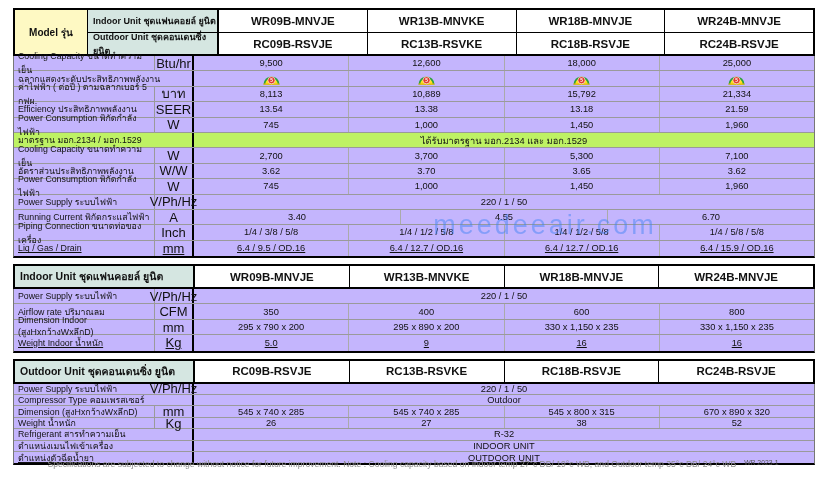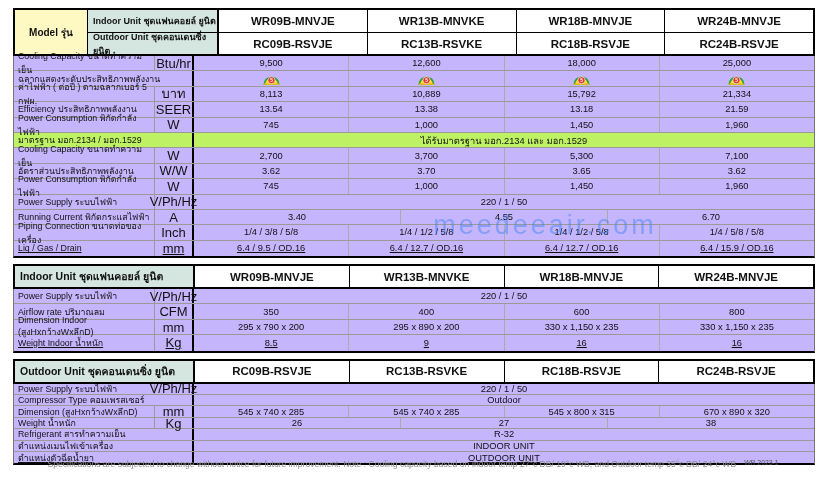--- a/index.html
+++ b/index.html
@@ -233,21 +233,21 @@
           <div class="lab">Dimension Indoor (สูงHxกว้างWxลึกD)</div>
           <div class="unit">mm</div>
           <div class="val">295 x 790 x 200</div>
           <div class="val">295 x 890 x 200</div>
           <div class="val">330 x 1,150 x 235</div>
           <div class="val">330 x 1,150 x 235</div>
         </div>
         <div class="r">
           <div class="lab">Weight Indoor น้ำหนัก</div>
           <div class="unit">Kg</div>
-          <div class="val">8.5</div>
+          <div class="val">5.0</div>
           <div class="val">9</div>
           <div class="val">16</div>
           <div class="val">16</div>
         </div>
       </div>
       <div class="gap"></div>
       <div class="box">
         <div class="shead">
           <div class="stitle">Outdoor Unit ชุดคอนเดนซิ่ง ยูนิต</div>
           <div class="mcell">RC09B-RSVJE</div>
@@ -273,20 +273,21 @@
           <div class="val">545 x 740 x 285</div>
           <div class="val">545 x 800 x 315</div>
           <div class="val">670 x 890 x 320</div>
         </div>
         <div class="r">
           <div class="lab">Weight น้ำหนัก</div>
           <div class="unit">Kg</div>
           <div class="val">26</div>
           <div class="val">27</div>
           <div class="val">38</div>
+          <div class="val">52</div>
         </div>
         <div class="r">
           <div class="lab merged">Refrigerant สารทำความเย็น</div>
           <div class="spanval">R-32</div>
         </div>
         <div class="r">
           <div class="lab merged">ตำแหน่งเมนไฟเข้าเครื่อง</div>
           <div class="spanval">INDOOR UNIT</div>
         </div>
         <div class="r">

